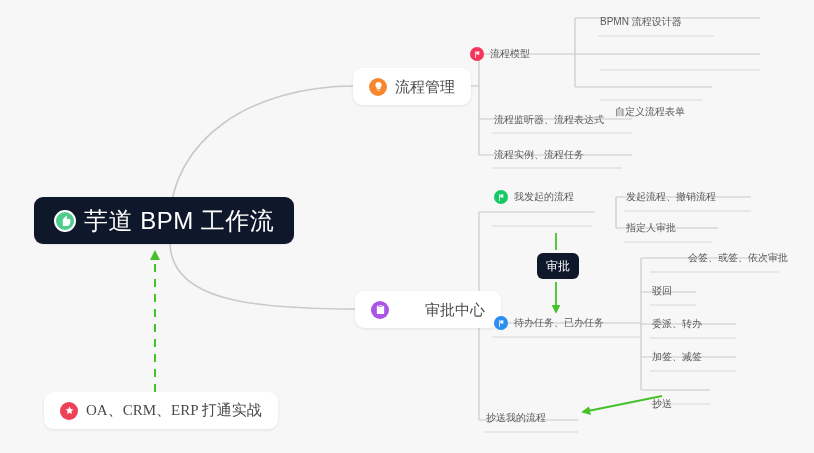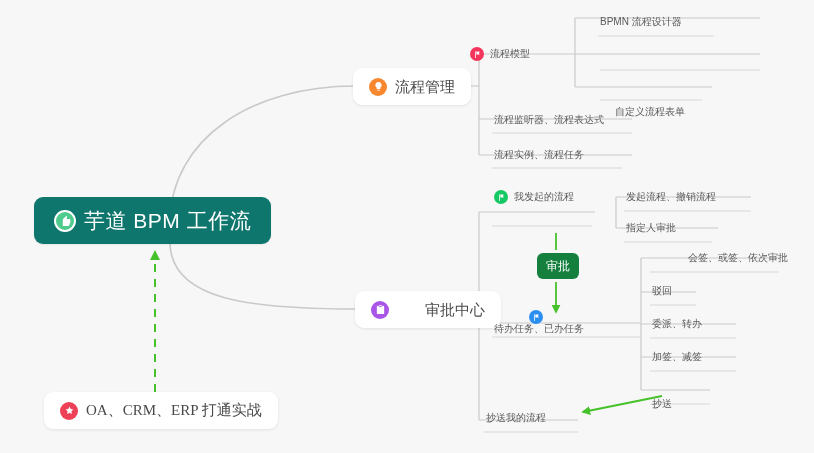--- a/index.html
+++ b/index.html
@@ -33,26 +33,26 @@
   .node {
     position: absolute;
     display: flex;
     align-items: center;
     box-sizing: border-box;
     white-space: nowrap;
   }
 
   
   .node.root {
-    background: #0f766e;
+    background: #0f172a;
     border-radius: 9px;
     padding: 16px 20px;
     height: 47px;
     color: #ffffff;
-    font-size: 21px;
+    font-size: 24px;
     letter-spacing: 0.5px;
     box-shadow: 0 1px 2px rgba(0,0,0,0.07);
   }
   .node.root .label { color:#ffffff; }
 
   
   .node.card {
     background: #ffffff;
     border-radius: 9px;
     padding: 0 16px;
@@ -66,21 +66,21 @@
   .node.plain {
     background: transparent;
     color: #5a5a5a;
     font-size: 10px;
     height: 26px;
     padding: 0 6px 0 2px;
   }
 
   
   .node.badge {
-    background: #15803d;
+    background: #0f172a;
     border-radius: 6px;
     color: #ffffff;
     font-size: 12px;
     height: 26px;
     padding: 0 9px;
     justify-content: center;
   }
 
   .label { line-height: 1; }
 
@@ -238,21 +238,21 @@
     <span class="label">发起流程、撤销流程</span>
   </div>
   <div class="node plain" style="left:624px; top:215px;">
     <span class="label">指定人审批</span>
   </div>
 
   <div class="node badge" style="left:537px; top:253px;">
     <span class="label">审批</span>
   </div>
 
-  <div class="node plain" style="left:492px; top:310px;flex-direction:column;">
+  <div class="node plain" style="left:492px; top:310px;">
     <span class="icon i-sm ic-flag-blue">
       <svg viewBox="0 0 24 24" width="9" height="9" fill="#ffffff">
         <path d="M6 3h2v18H6V3zm3 1h9l-2 4 2 4H9V4z"></path>
       </svg>
     </span>
     <span class="label">待办任务、已办任务</span>
   </div>
 
   <div class="node plain" style="left:686px; top:245px;">
     <span class="label">会签、或签、依次审批</span>

